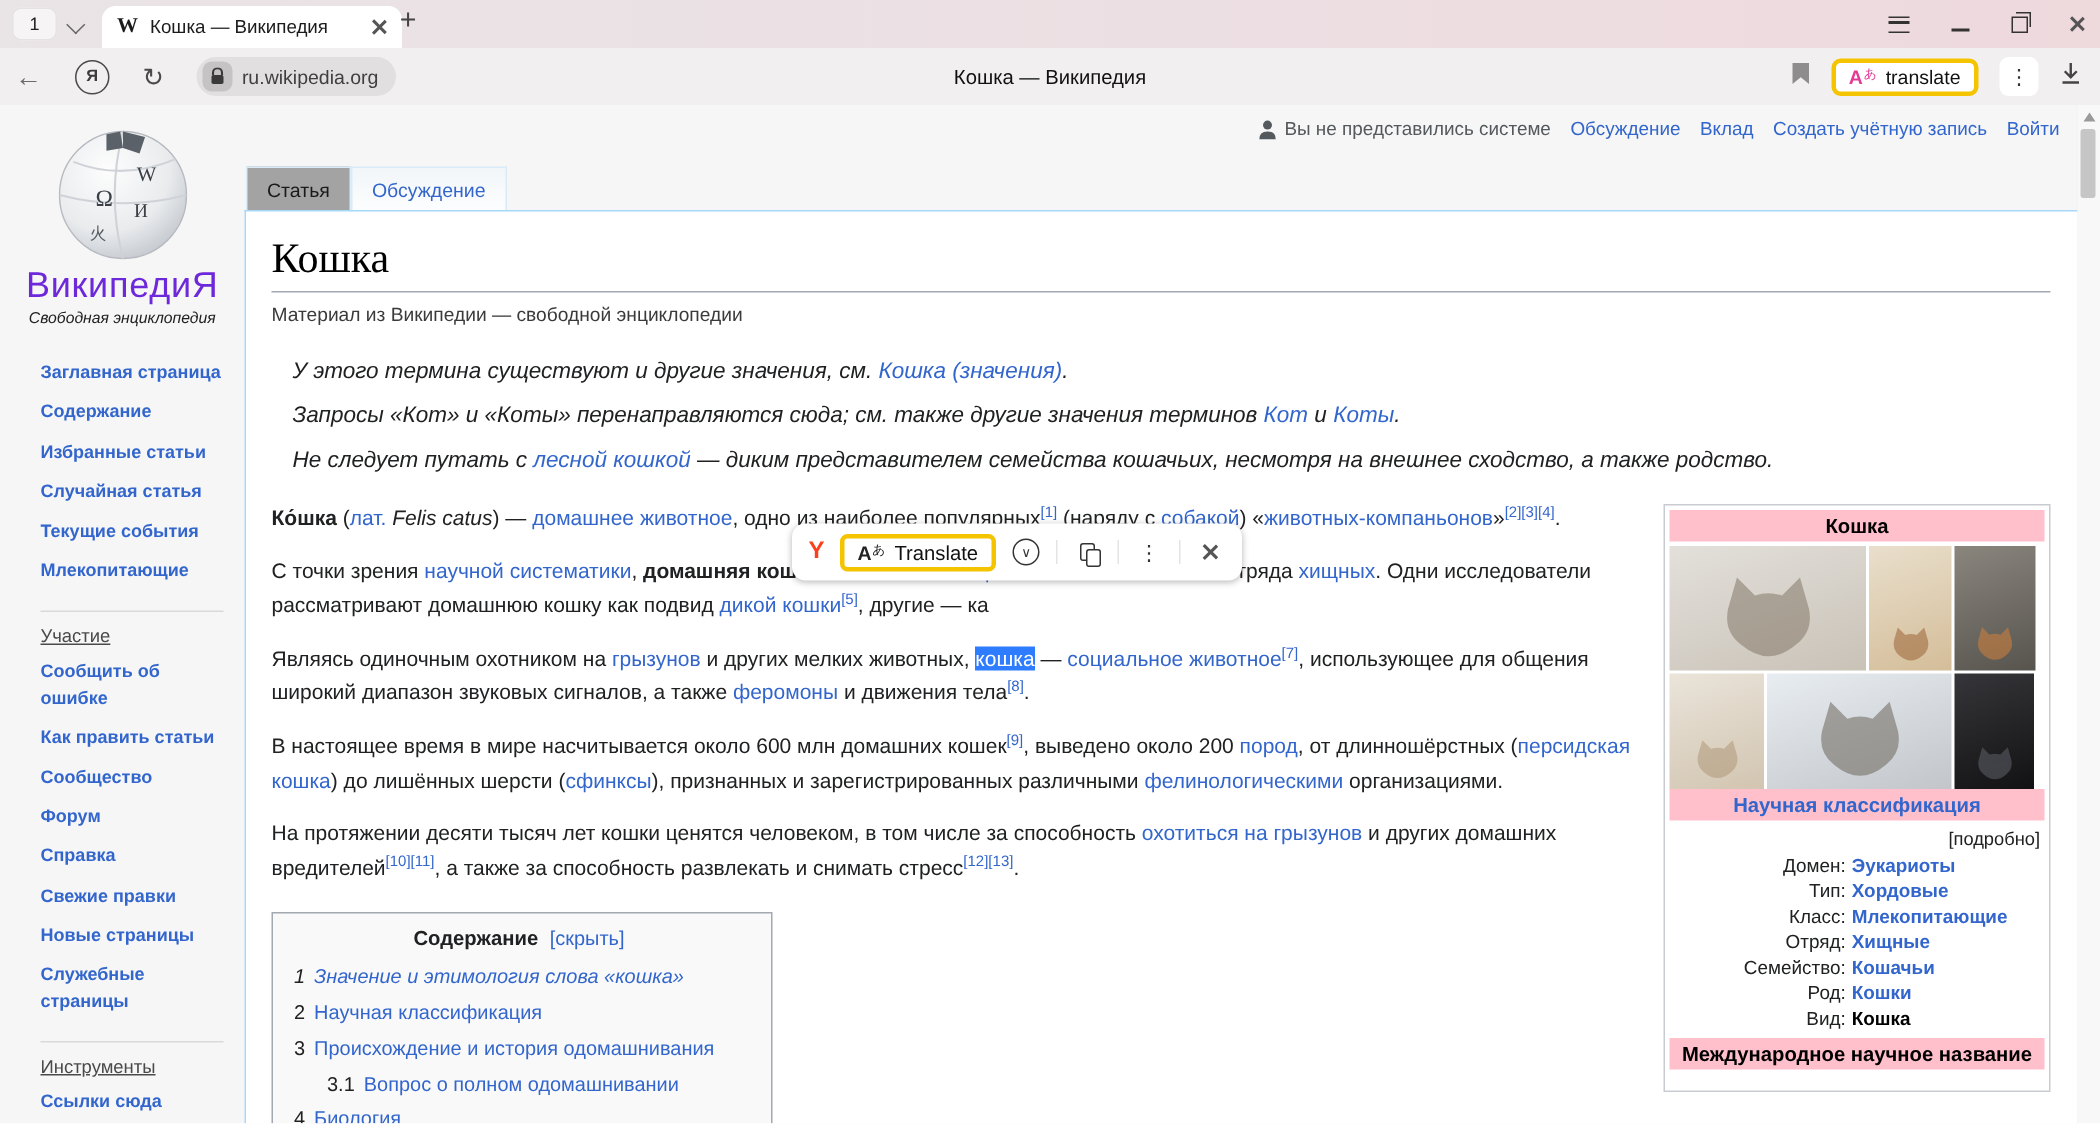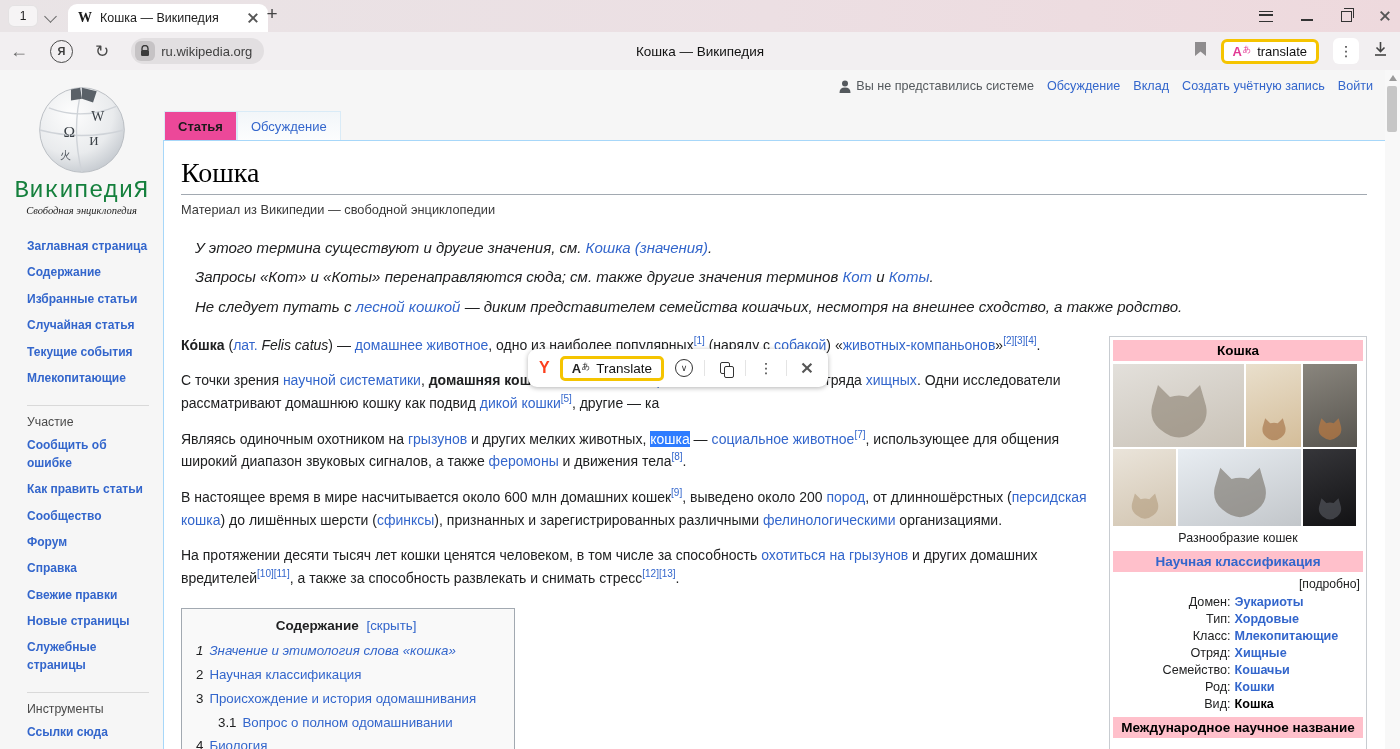--- a/index.html
+++ b/index.html
@@ -54,35 +54,35 @@
   
   .wiki{position:absolute;top:70px;left:0;right:15px;bottom:0;background:#f6f6f6;overflow:hidden;font-size:14px;color:#202122;}
   a{text-decoration:none;}
   .wlink,a.plink,.sb-link{color:#3366cc;cursor:pointer;}
   .sel{background:#2e7cff;color:#fff !important;}
   sup.ref{color:#3366cc;font-size:10px;line-height:0;cursor:pointer;}
 
   
   .sb{position:absolute;left:0;top:0;width:163px;bottom:0;}
   .sb-logo{width:163px;text-align:center;padding-top:14px;}
-  .sb-word{font-family:Liberation Mono, monospace;font-size:24px;color:#15803d;letter-spacing:.5px;margin-top:-2px;}
-  .sb-tag{font-family:Liberation Serif, serif;font-style:italic;font-size:10.5px;color:#222;margin-top:1px;}
+  .sb-word{font-family:Liberation Sans, sans-serif;font-size:24px;color:#6d28d9;letter-spacing:.5px;margin-top:-2px;}
+  .sb-tag{font-family:Liberation Sans, sans-serif;font-style:italic;font-size:10.5px;color:#222;margin-top:1px;}
   .sb-nav{padding:22px 0 0 27px;}
   .sb-group{margin-bottom:18px;}
-  .sb-title{font-size:12.3px;color:#4a4a4a;border-top:1px solid #d9d9d9;padding-top:9px;margin-bottom:8px;width:122px;}
+  .sb-title{font-size:12.3px;color:#4a4a4a;border-top:1px solid #d9d9d9;padding-top:9px;margin-bottom:8px;width:122px;text-decoration:underline;}
   .sb-link{display:block;font-size:12px;line-height:1.45;margin-bottom:9px;width:125px;font-weight:bold;}
 
   
   .personal{position:absolute;top:9px;right:12px;display:flex;align-items:center;gap:13px;font-size:12.6px;}
   .personal .status{color:#54595d;display:flex;align-items:center;gap:5px;}
   .tabs-left{position:absolute;left:164px;top:42px;display:flex;align-items:flex-end;height:28px;}
   .tabs-right{position:absolute;right:18px;top:41px;display:flex;align-items:flex-end;gap:0;margin-top:34px;}
   .vtab{height:28px;display:flex;align-items:center;padding:0 13px;font-size:13px;
     background:linear-gradient(#f2f6f9,#fcfdfe);border:1px solid #d9ebf7;border-bottom:none;color:#3366cc;cursor:pointer;}
-  .vtab.active{background:#ec4899;color:#1b1b1b;font-weight:bold;}
+  .vtab.active{background:#a3a3a3;color:#1b1b1b;}
   .searchbox{position:relative;margin-left:10px;width:292px;height:27px;background:#fff;border:1px solid #a2a9b1;border-radius:2px;}
   .searchbox input{width:100%;height:100%;border:none;outline:none;background:transparent;font-size:13px;padding:0 30px 0 9px;font-family:"Liberation Sans",sans-serif;color:#222;box-sizing:border-box;}
   .searchbox input::placeholder{color:#8a8a8a;}
   .mag{position:absolute;right:7px;top:5px;}
 
   
   .content{position:absolute;left:163px;top:70px;right:0;bottom:0;background:#fff;border-top:1px solid #a7d7f9;border-left:1px solid #a7d7f9;
     padding:16px 18px 0 17px;overflow:hidden;}
   h1.fp{font-family:"Liberation Serif",serif;font-weight:400;font-size:28px;margin:0;padding-bottom:5px;border-bottom:1px solid #a2a9b1;color:#000;}
   .siteSub{font-size:12.8px;color:#3a3a3a;margin:7px 0 16px;}
@@ -322,21 +322,20 @@
                   <path d="M3 8 L5 1 L9 5 Q12 4 15 5 L19 1 L21 8 Q22 13 18 16 Q15 18.5 12 18.5 Q9 18.5 6 16 Q2 13 3 8 Z"></path>
                 </svg>
               </div>
               <div class="ib-ph" title="серая кошка в темноте" style="width: 53px; background: linear-gradient(160deg, rgb(54, 54, 58), rgb(18, 18, 20));">
                 <svg class="catsil" viewBox="0 0 24 20" style="fill:#5f626a">
                   <path d="M3 8 L5 1 L9 5 Q12 4 15 5 L19 1 L21 8 Q22 13 18 16 Q15 18.5 12 18.5 Q9 18.5 6 16 Q2 13 3 8 Z"></path>
                 </svg>
               </div>
             </div>
           </div>
-        <div class="ib-cap">Разнообразие кошек</div>
         <div class="ib-h link">Научная классификация</div>
         <div class="ib-detail">[подробно]</div>
         <div>
             <div class="ib-tr">
               <span class="ib-l">Домен:</span>
               <a class="ib-v">Эукариоты</a>
             </div>
             <div class="ib-tr">
               <span class="ib-l">Тип:</span>
               <a class="ib-v">Хордовые</a>

